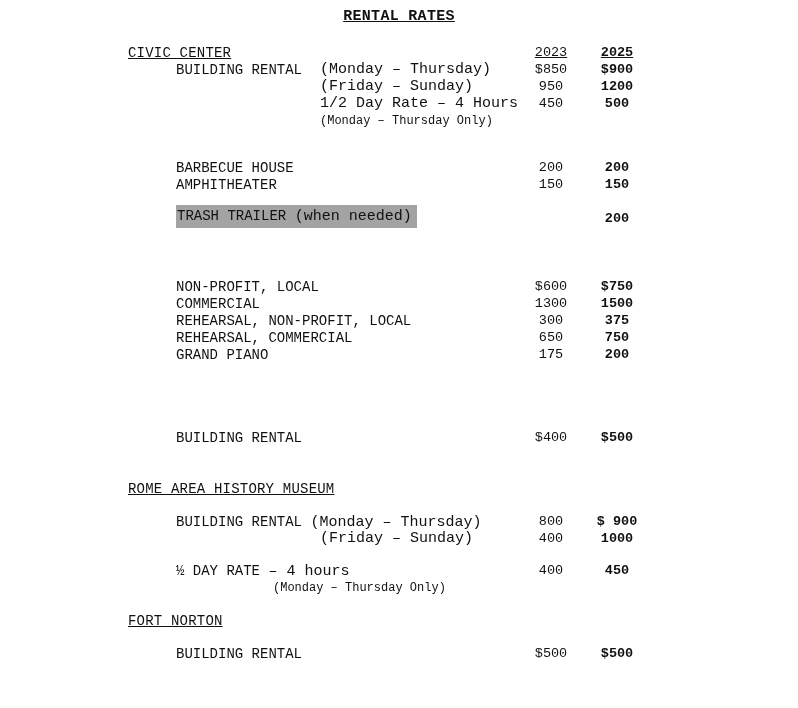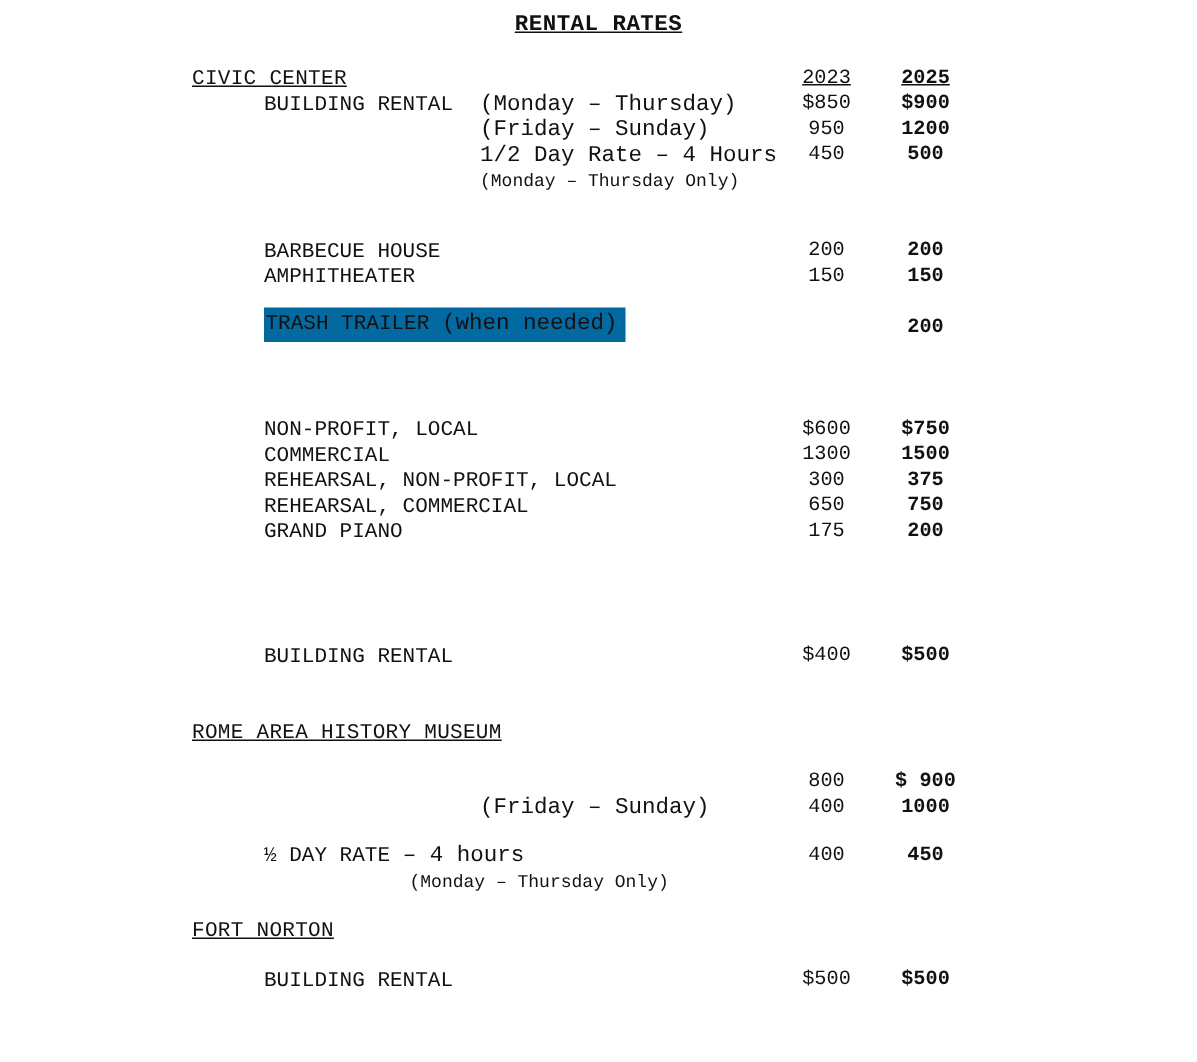--- a/index.html
+++ b/index.html
@@ -45,21 +45,21 @@
     width: 82px;
     text-align: center;
     font-size: 13.5px;
     white-space: nowrap;
     line-height: 16px;
   }
   .v23 { left: 510px; }
   .v25 { left: 576px; font-weight: 700; }
   .colhead { text-decoration: underline; }
   .hl {
-    background: #0369a1;
+    background: #a3a3a3;
     padding: 3px 5px 4px 1px;
   }
 </style>
 </head>
 <body>
 
 <div class="page">
 
   <div class="title-line">
     <span class="title">RENTAL RATES</span>
@@ -147,20 +147,21 @@
     <span class="lbl x128">BUILDING RENTAL</span>
     <span class="v23">$400</span>
     <span class="v25">$500</span>
   </div>
 
   <div class="line" style="top:481px">
     <span class="lbl x80 heading">ROME AREA HISTORY MUSEUM</span>
   </div>
 
   <div class="line" style="top:514px">
+    <span class="lbl x128"><span>BUILDING RENTAL</span> <span class="sub">(Monday – Thursday)</span></span>
     <span class="v23">800</span>
     <span class="v25">$ 900</span>
   </div>
 
   <div class="line" style="top:531px">
     <span class="lbl x272 sub">(Friday – Sunday)</span>
     <span class="v23">400</span>
     <span class="v25">1000</span>
   </div>
 

